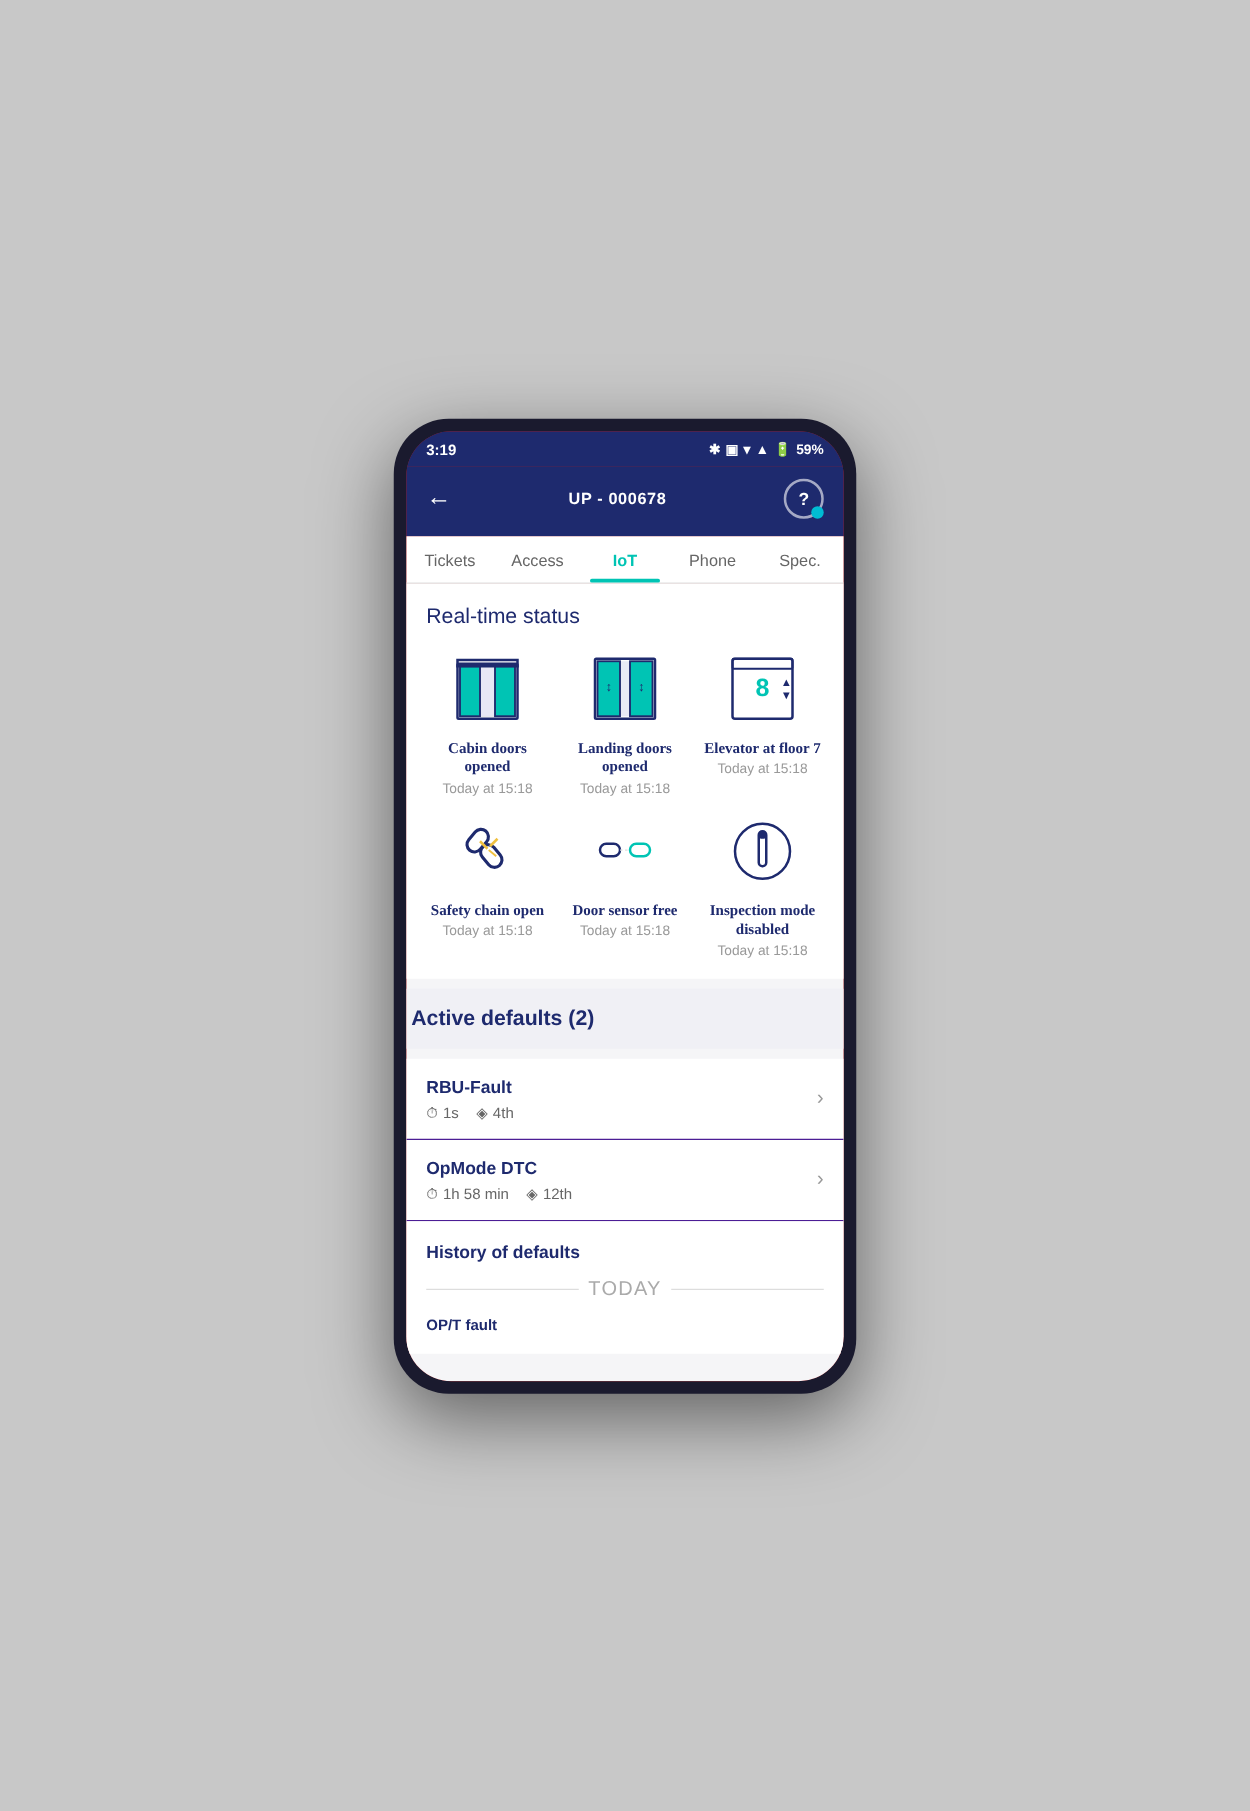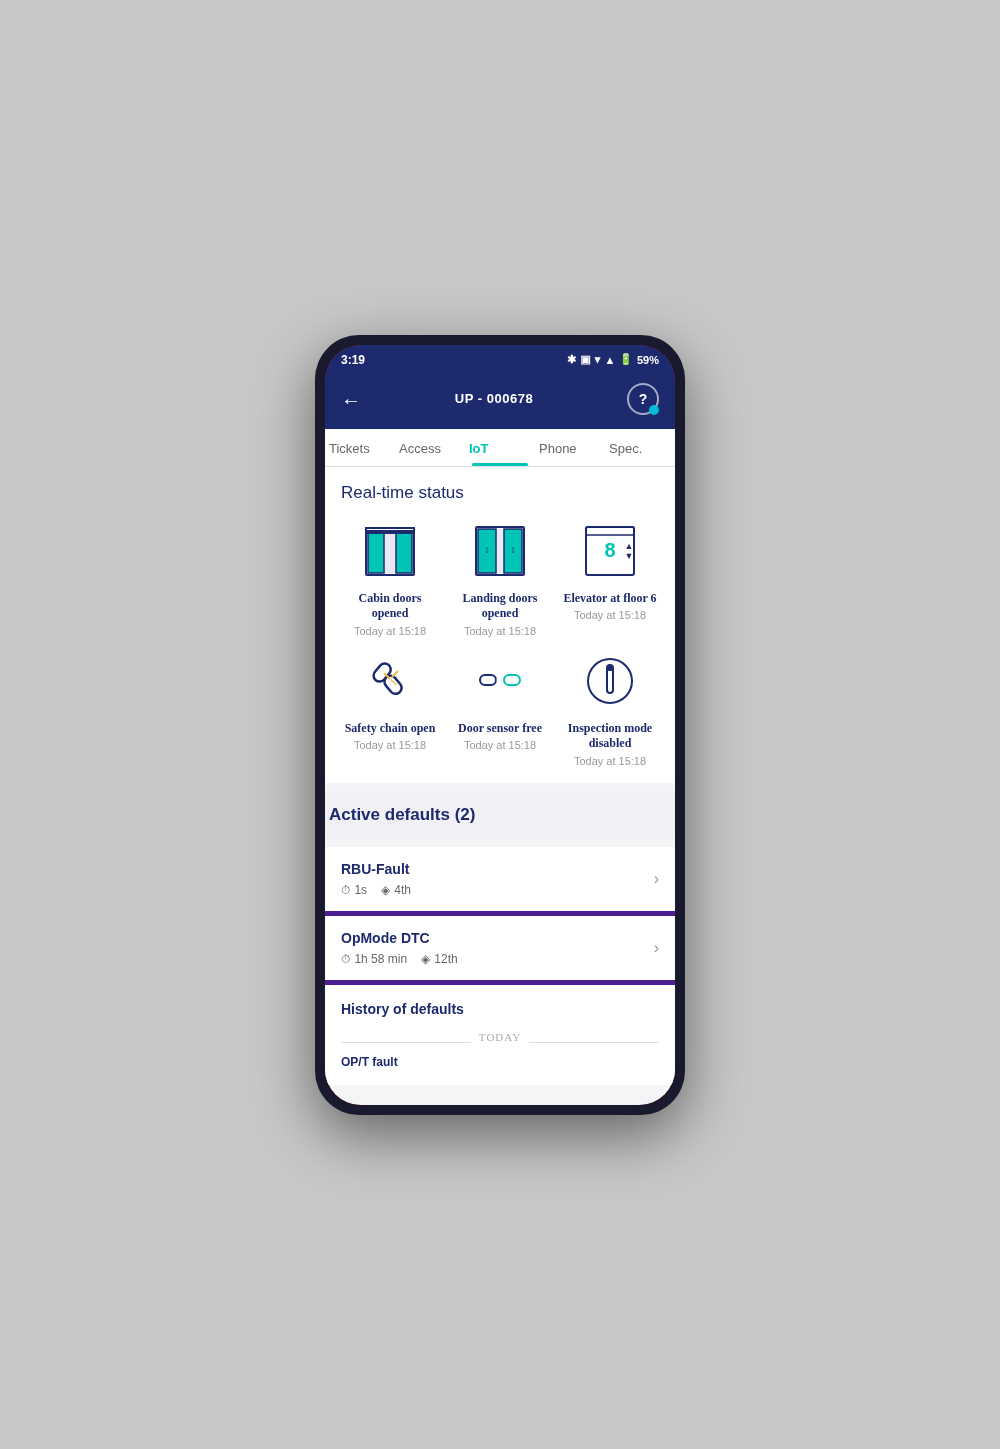--- a/index.html
+++ b/index.html
@@ -96,20 +96,21 @@
 
     
     .tab-bar {
       display: flex;
       background: #fff;
       border-bottom: 1px solid #e0e0e0;
       flex-shrink: 0;
     }
     .tab-item {
       flex: 1;
+      text-align: center;
       padding: 12px 4px 10px;
       font-size: 13px;
       color: #666;
       cursor: pointer;
       position: relative;
     }
     .tab-item.active {
       color: #00c4b4;
       font-weight: 600;
     }
@@ -189,21 +190,21 @@
       font-weight: 700;
       color: #1e2a6e;
     }
 
     .fault-item {
       background: #fff;
       padding: 14px 16px;
       display: flex;
       align-items: center;
       justify-content: space-between;
-      border-bottom: 5px solid #4c1d95;
+      border-bottom: 1px solid #4c1d95;
     }
     .fault-info { flex: 1; }
     .fault-name {
       font-size: 14px;
       font-weight: 700;
       color: #1e2a6e;
       margin-bottom: 6px;
     }
     .fault-meta {
       display: flex;
@@ -228,28 +229,27 @@
       padding: 16px;
     }
     .history-title {
       font-size: 14px;
       font-weight: 700;
       color: #1e2a6e;
       margin-bottom: 14px;
     }
     .history-day-label {
       text-align: center;
-      font-size: 11px;
+      font-size: 16px;
       color: #aaa;
       letter-spacing: 1px;
       display: flex;
-      align-items: flex-end;
+      align-items: center;
       gap: 8px;
       margin-bottom: 12px;
-      font-family: Liberation Serif, serif;
     }
     .history-day-label::before,
     .history-day-label::after {
       content: '';
       flex: 1;
       height: 1px;
       background: #ddd;
     }
     .history-fault {
       font-size: 12px;
@@ -352,21 +352,21 @@
                 <rect x="4" y="4" width="48" height="48" rx="2" fill="none" stroke="#1e2a6e" stroke-width="2"></rect>
 
                 <rect x="4" y="4" width="48" height="8" rx="1" fill="none" stroke="#1e2a6e" stroke-width="1.5"></rect>
 
                 <text x="28" y="34" font-size="20" font-weight="bold" fill="#00c4b4" text-anchor="middle">8</text>
 
                 <text x="47" y="26" font-size="9" fill="#1e2a6e" text-anchor="middle">▲</text>
                 <text x="47" y="36" font-size="9" fill="#1e2a6e" text-anchor="middle">▼</text>
               </svg>
             </div>
-            <div class="status-label">Elevator at floor 6</div>
+            <div class="status-label">Elevator at floor 7</div>
             <div class="status-time">Today at 15:18</div>
           </div>
 
           <div class="status-card">
             <div class="status-icon">
               <svg width="56" height="56" viewBox="0 0 56 56">
 
                 <g transform="translate(22,8) rotate(40)">
                   <rect x="0" y="0" width="12" height="20" rx="6" fill="none" stroke="#1e2a6e" stroke-width="2.5"></rect>
                   <rect x="2" y="5" width="8" height="10" rx="4" fill="#fff"></rect>

